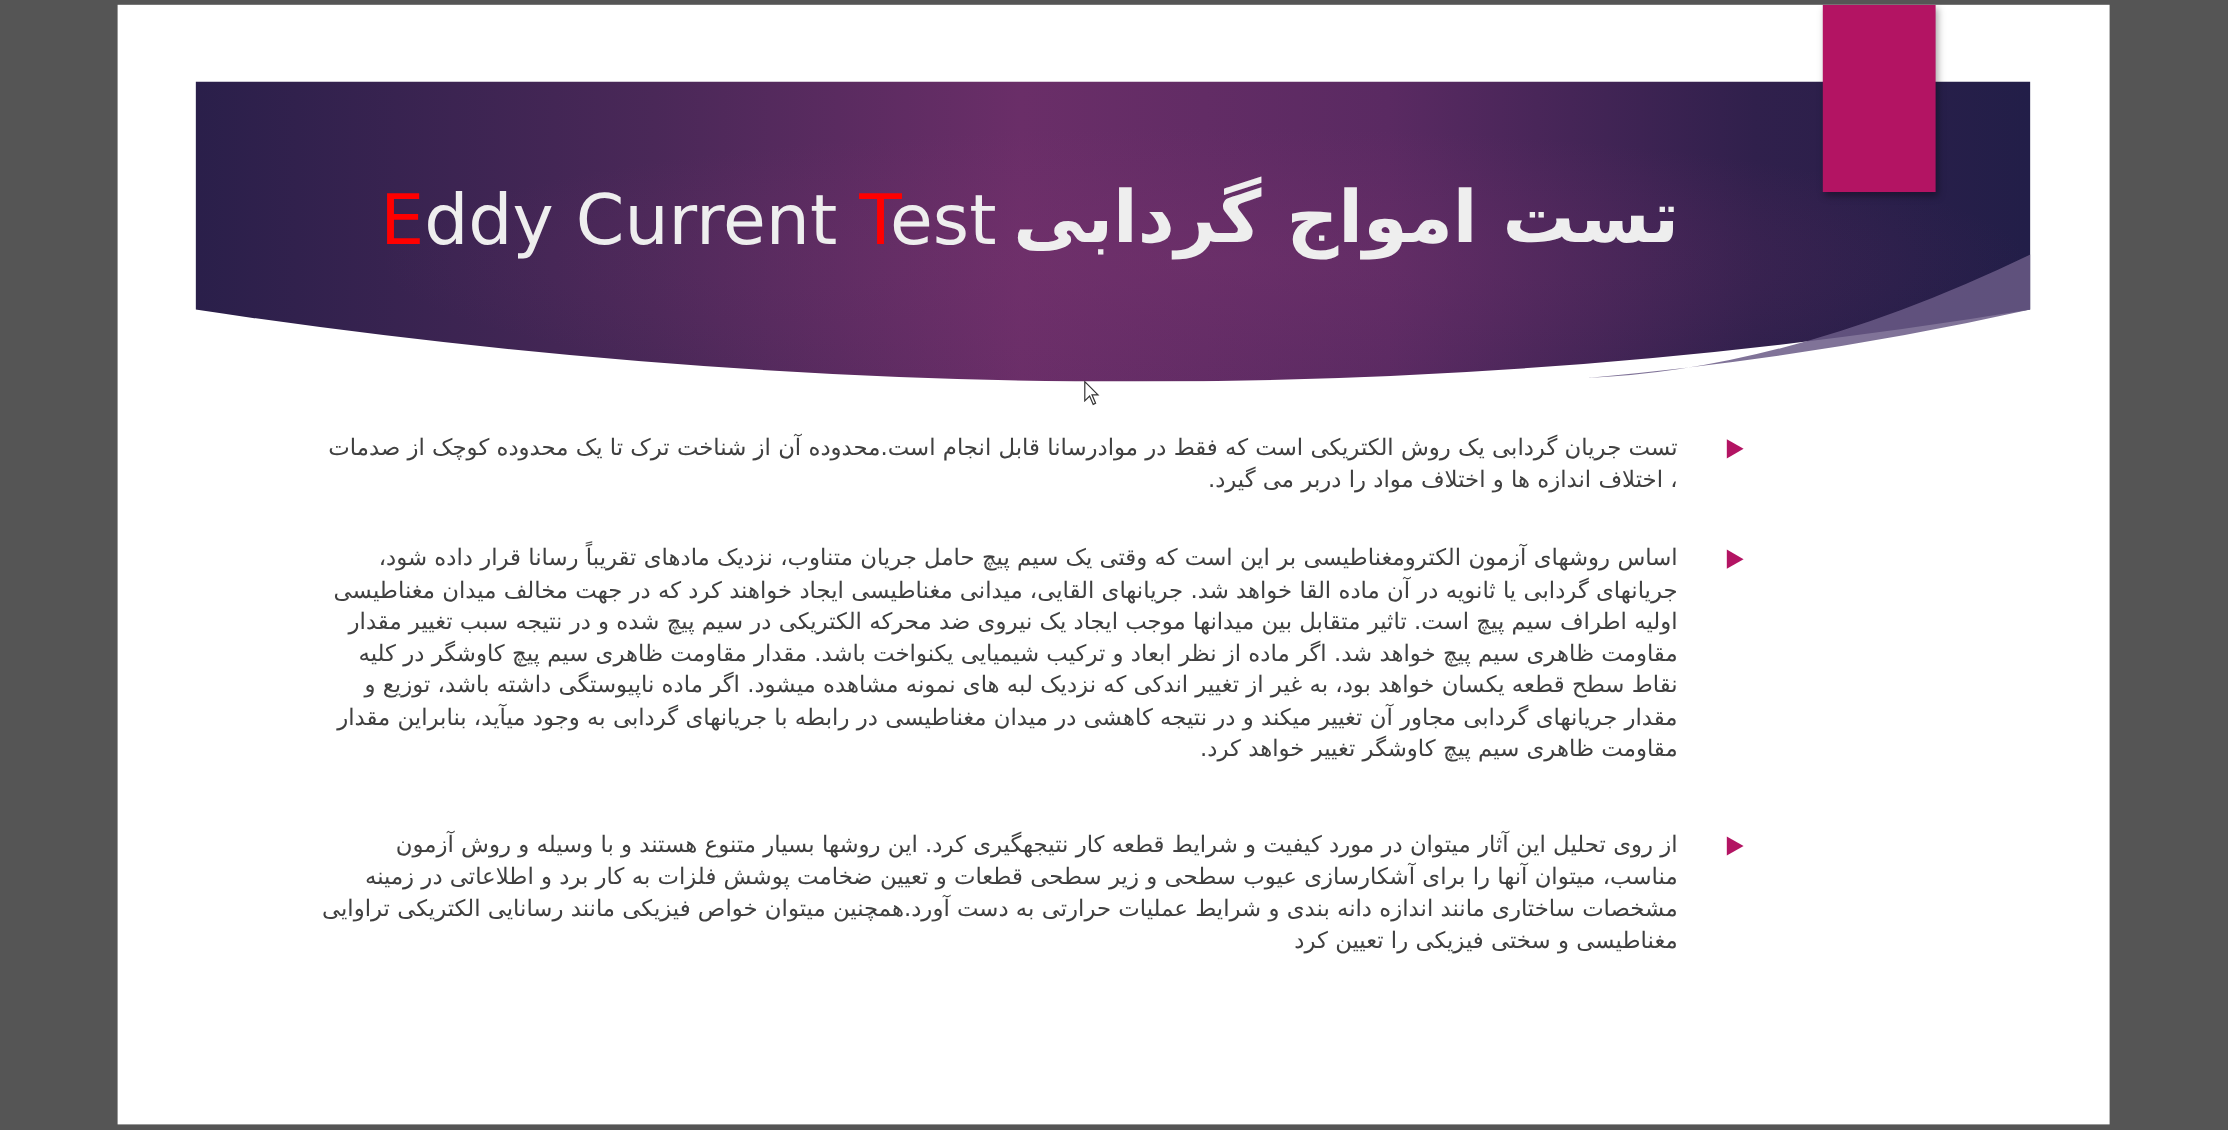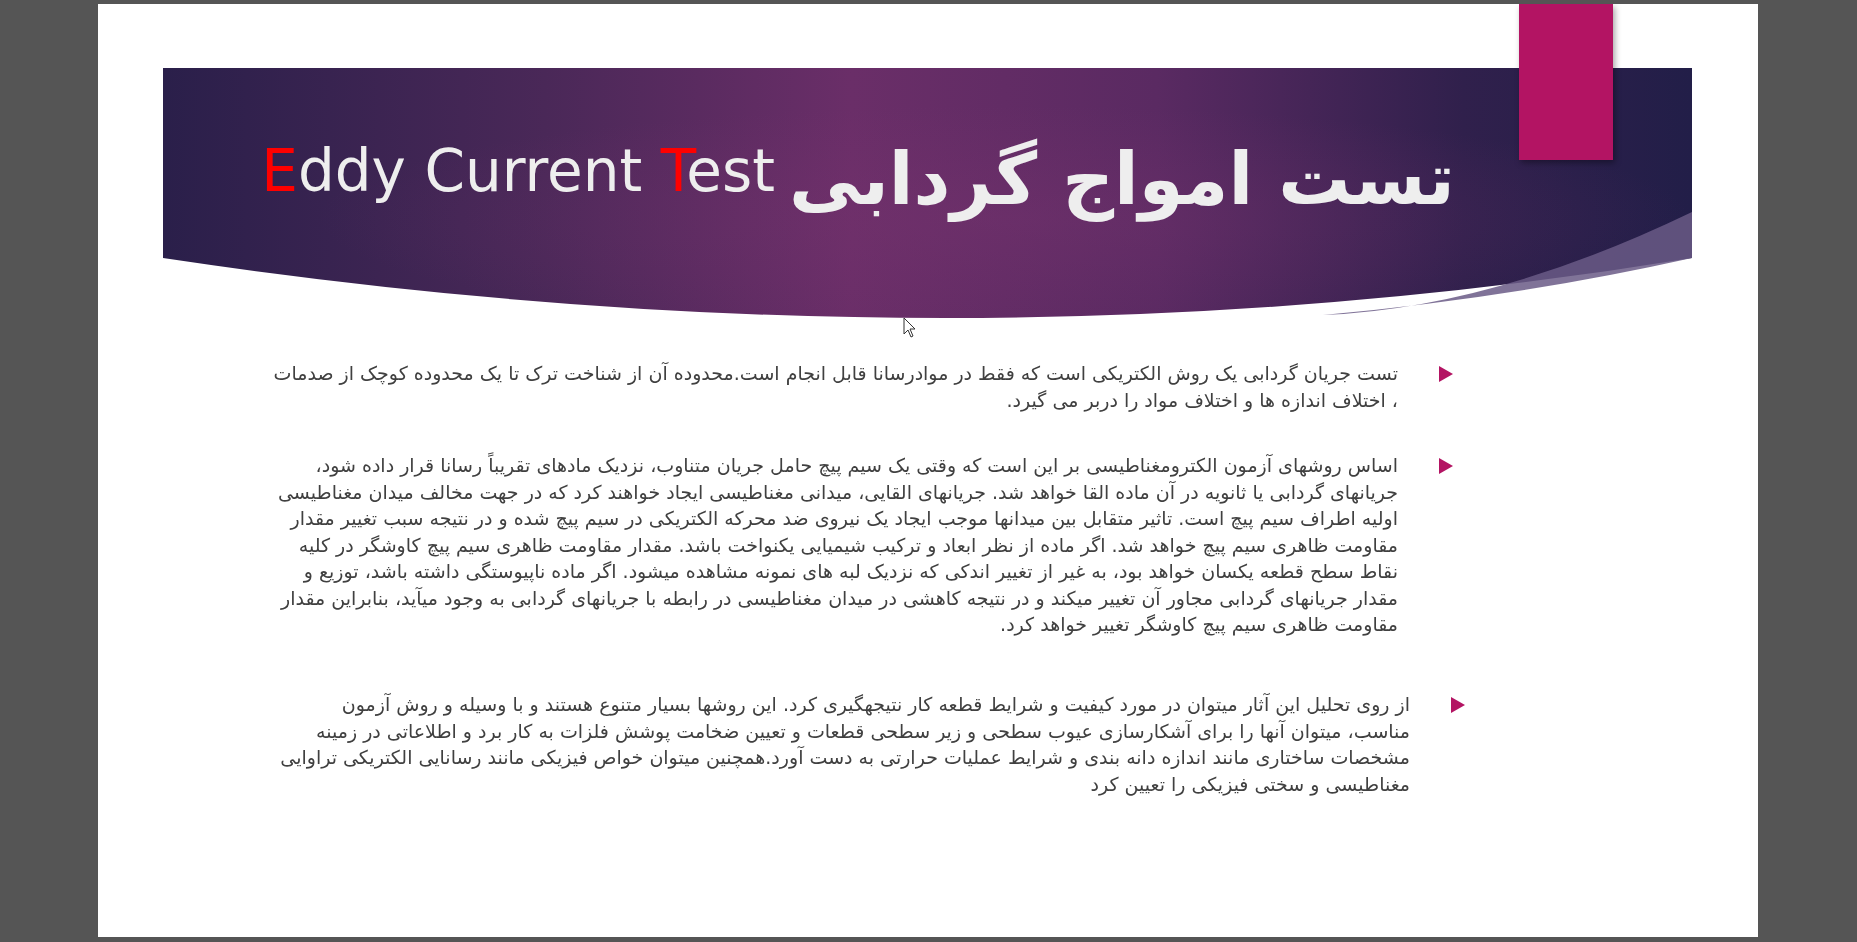--- a/index.html
+++ b/index.html
@@ -22,34 +22,34 @@
     .banner svg { display: block; }
     .accent-rect {
       position: absolute; left: 1421px; top: 0px;
       width: 94px; height: 156px;
       background: #B31463;
       box-shadow: 2px 3px 6px rgba(0,0,0,0.35);
     }
     .title {
       position: absolute; left: 180px; top: 133px;
       width: 1160px; height: 80px;
-      display: flex; align-items: flex-start; justify-content: center;
+      display: flex; align-items: flex-end; justify-content: center;
       gap: 14px;
       direction: ltr;
       color: #EEEEEE;
       white-space: nowrap;
     }
     .title-en {
       font-family: "DejaVu Sans", sans-serif;
       font-size: 58px; font-weight: normal; letter-spacing: 0px;
     }
     .title-en .red { color: #FF0000; }
     .title-fa {
       font-family: "DejaVu Sans", sans-serif;
-      font-size: 72px; font-weight: bold;
+      font-size: 60px; font-weight: bold;
       direction: rtl;
     }
     .content {
       position: absolute; left: 170px; top: 356px;
       width: 1190px;
     }
     .para {
       position: relative;
       direction: rtl;
       text-align: right;
@@ -63,21 +63,21 @@
     .para .text { display: block; padding-right: 0; }
     .bullet {
       position: absolute; right: -55px; top: 6px;
       width: 0; height: 0;
       border-top: 8px solid transparent;
       border-bottom: 8px solid transparent;
       border-left: 14px solid #B31463;
     }
     .para1 { position: absolute; top: 0; left: 0; width: 1130px; }
     .para2 { position: absolute; top: 76px; left: 0; width: 1130px; margin-top: 16px; }
-    .para3 { position: absolute; top: 331px; left: 0; width: 1130px; margin-left: 12px; }
+    .para3 { position: absolute; top: 331px; left: 0; width: 1130px; }
     .cursor {
       position: absolute; left: 805px; top: 313px;
       width: 14px; height: 22px;
     }
   </style>
 </head>
 <body>
 
 <div class="slide">
 

